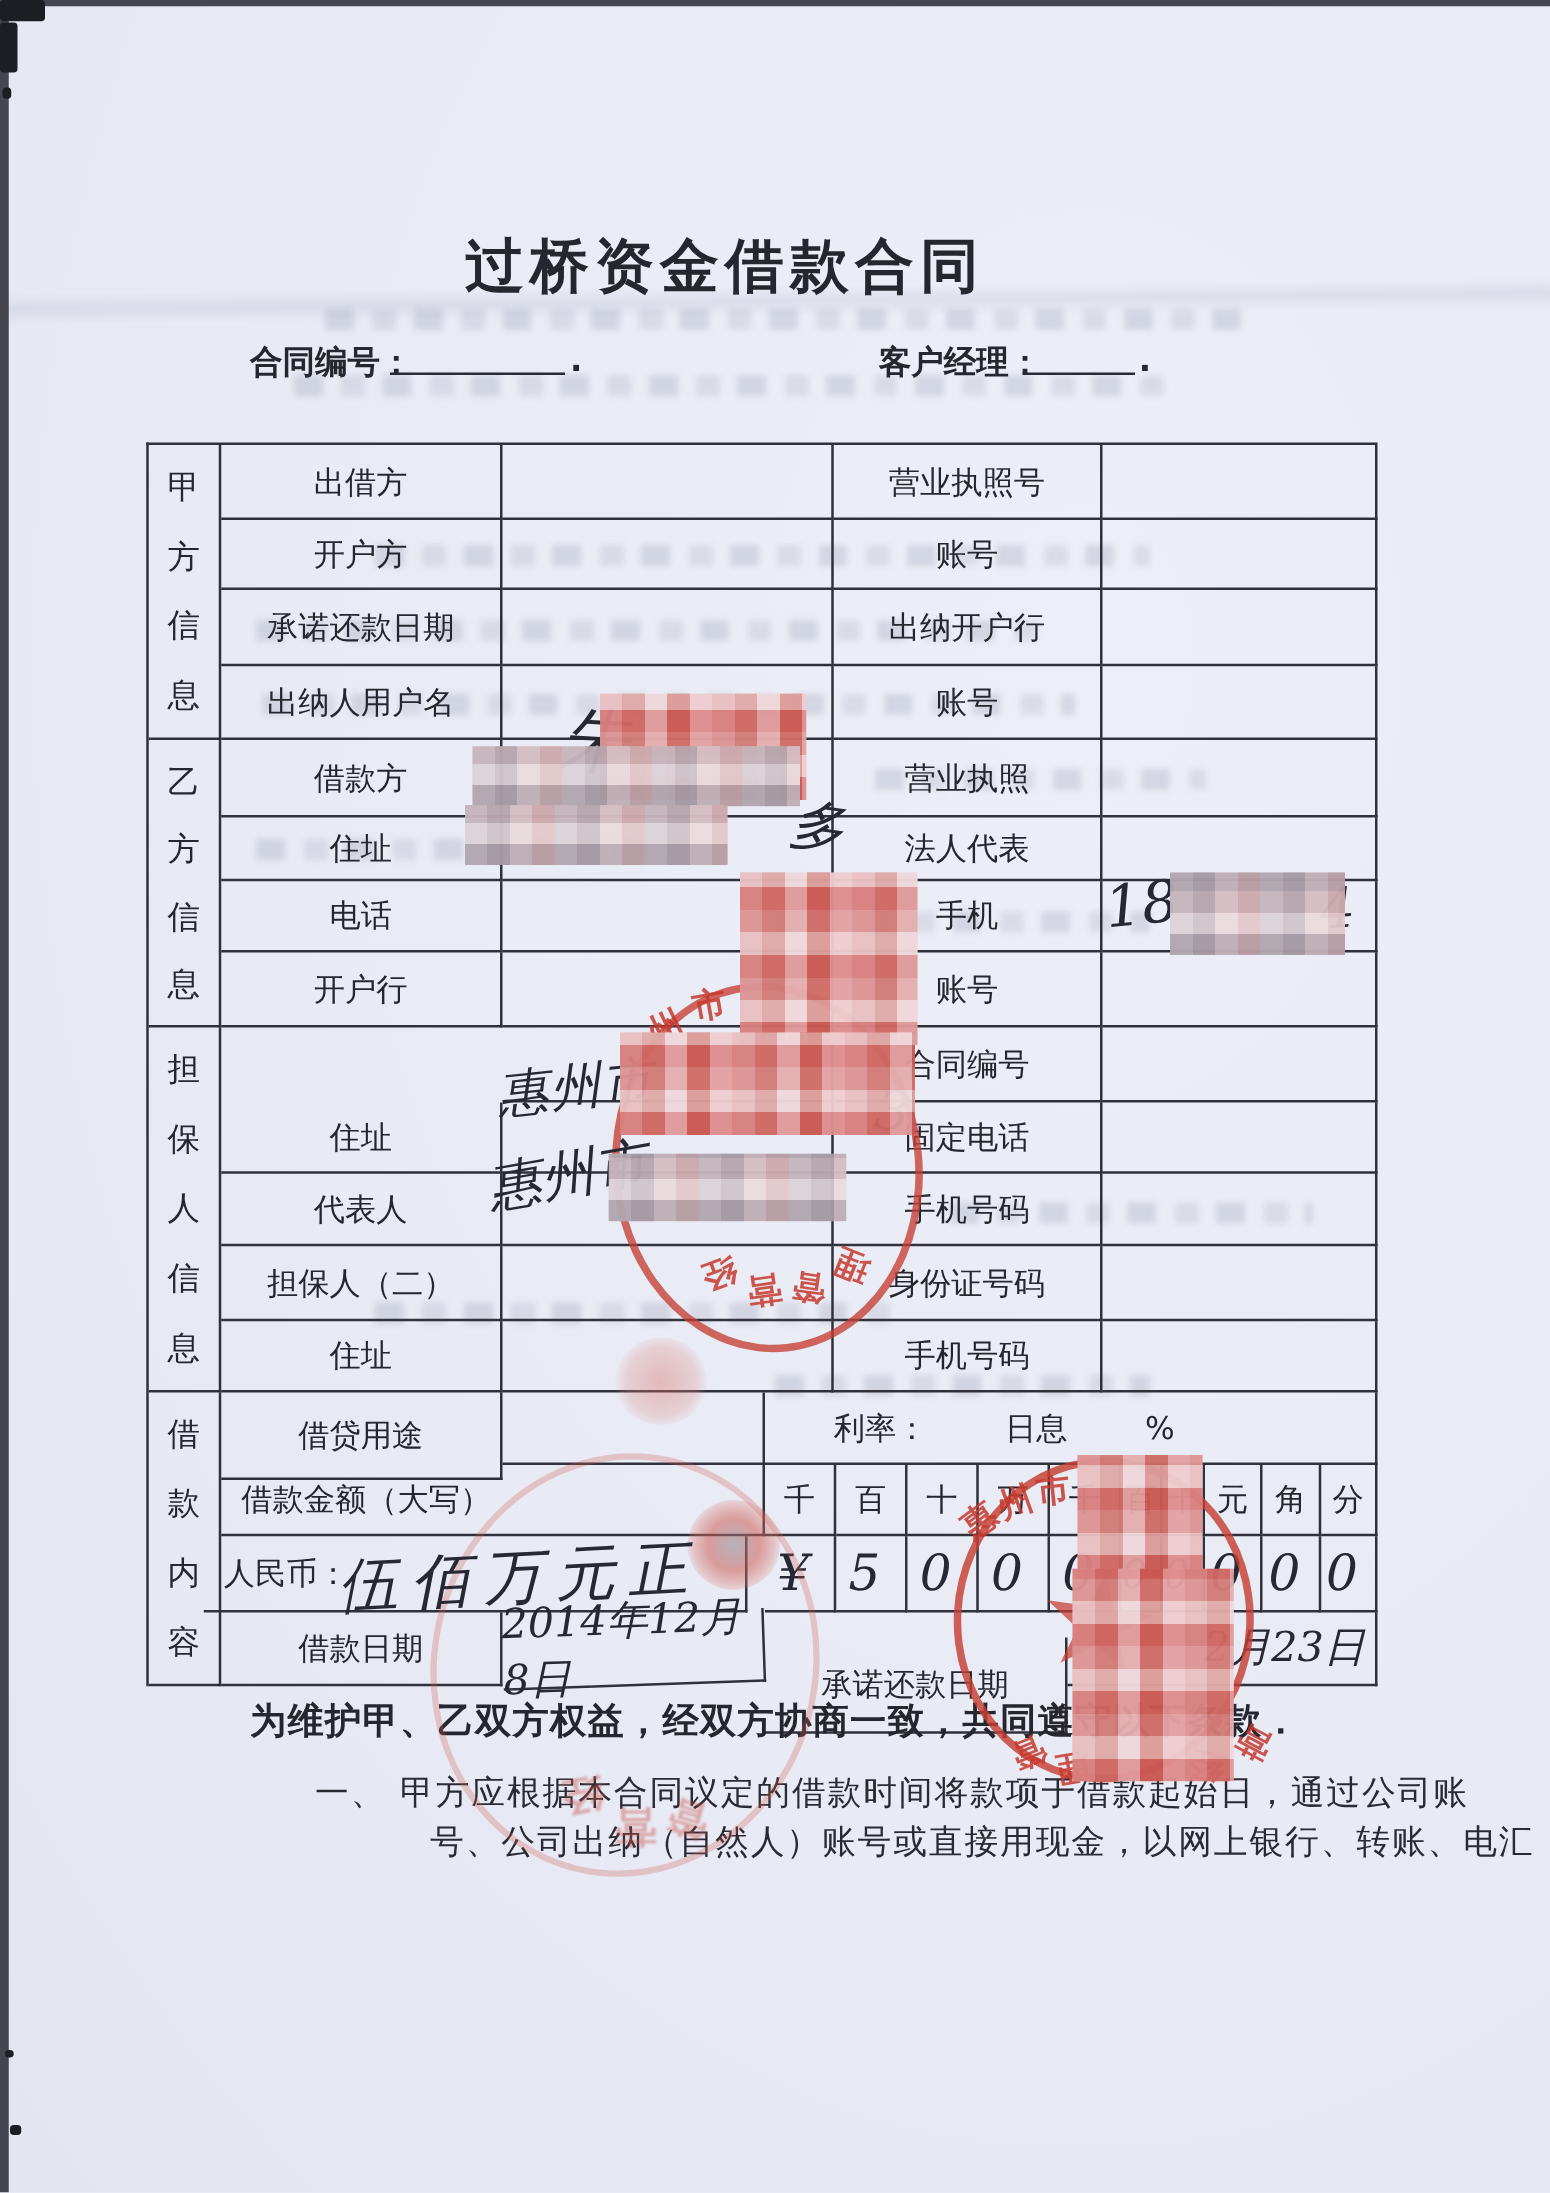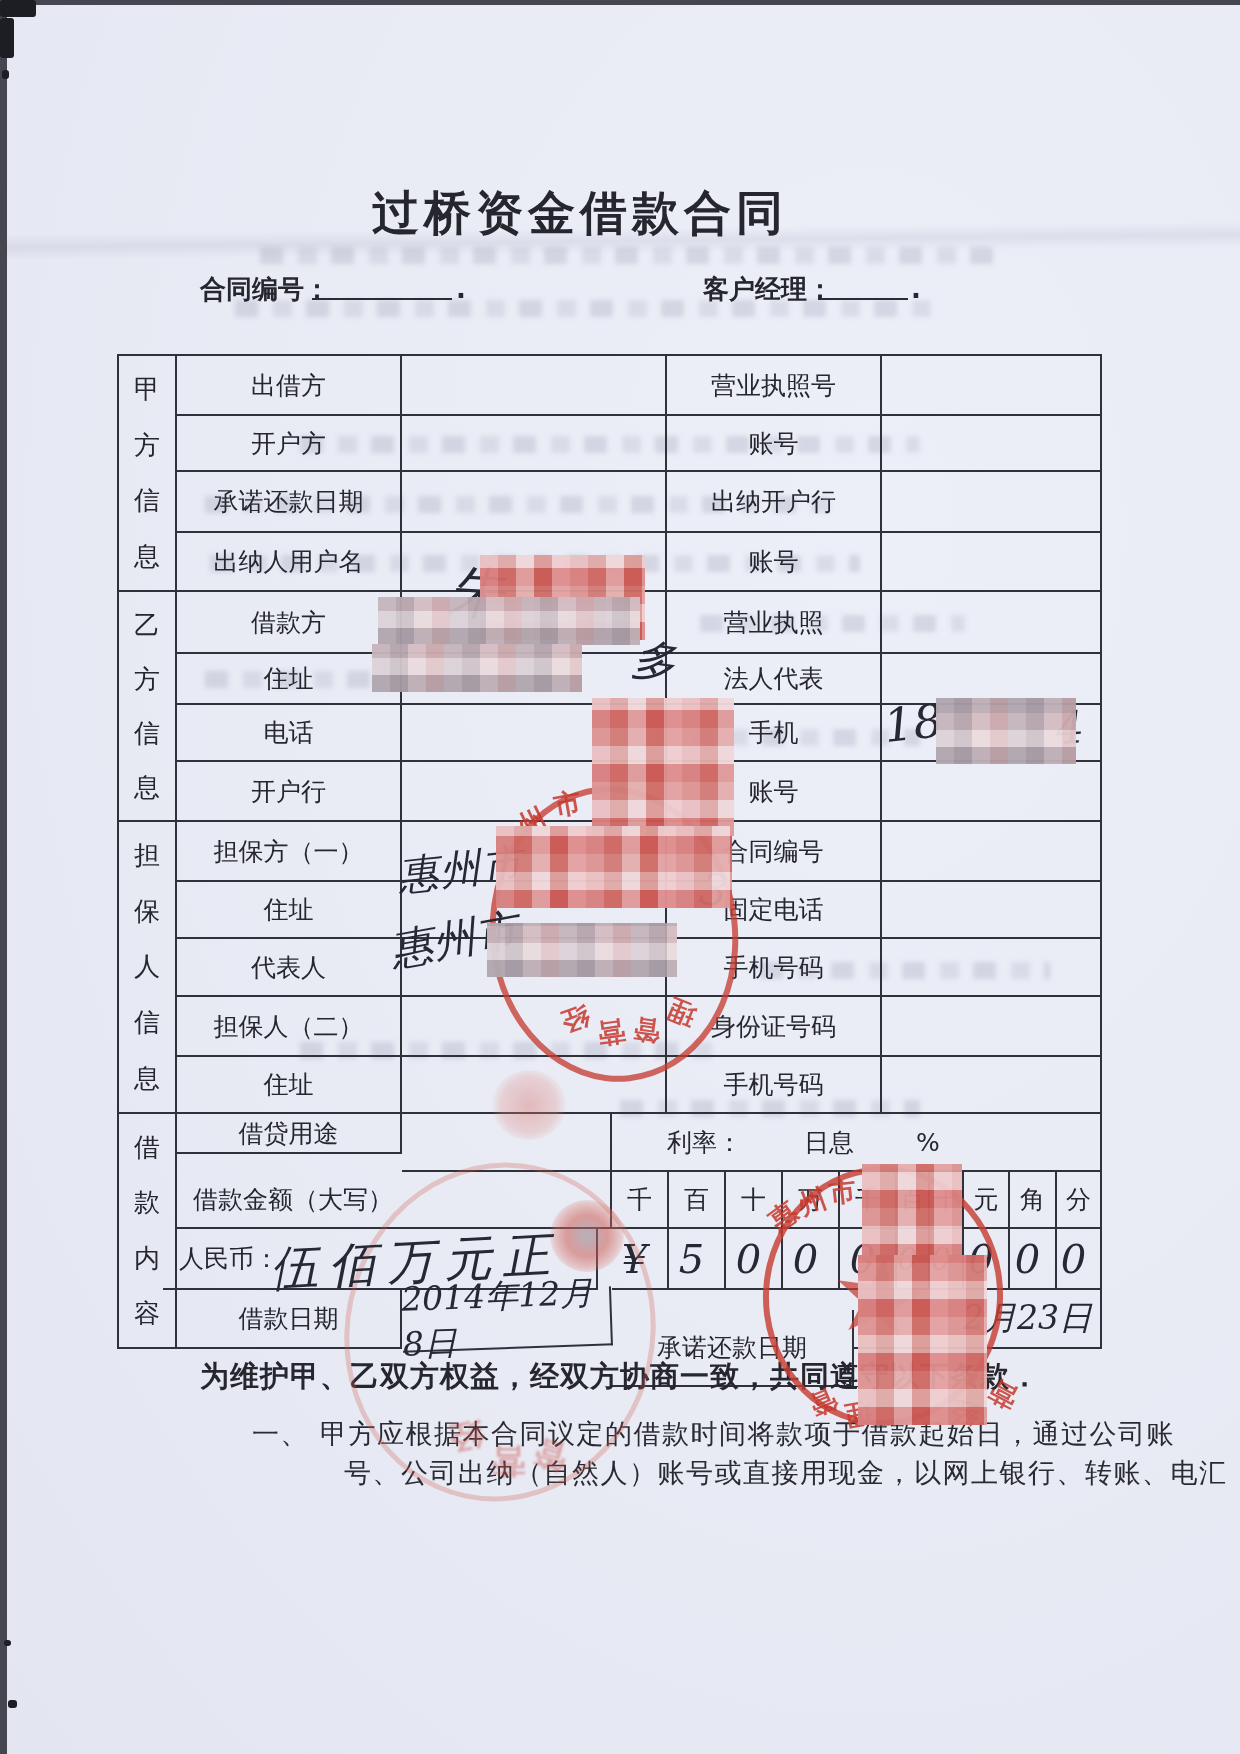--- a/index.html
+++ b/index.html
@@ -155,21 +155,20 @@
     <div class="c" style="left:58px;top:349px;width:225px;height:57px;">电话</div>
     <div class="c" style="left:283px;top:349px;width:265px;height:57px;"></div>
     <div class="c" style="left:548px;top:349px;width:215px;height:57px;">手机</div>
     <div class="c" style="left:763px;top:349px;width:220px;height:57px;"></div>
 
     <div class="c" style="left:58px;top:406px;width:225px;height:60px;text-align:center;">开户行</div>
     <div class="c" style="left:283px;top:406px;width:265px;height:60px;"></div>
     <div class="c" style="left:548px;top:406px;width:215px;height:60px;">账号</div>
     <div class="c" style="left:763px;top:406px;width:220px;height:60px;"></div>
 
-    <div class="c" style="left:58px;top:466px;width:225px;height:60px;">担保方（一）</div>
     <div class="c" style="left:283px;top:466px;width:265px;height:60px;"></div>
     <div class="c" style="left:548px;top:466px;width:215px;height:60px;">合同编号</div>
     <div class="c" style="left:763px;top:466px;width:220px;height:60px;"></div>
 
     <div class="c" style="left:58px;top:526px;width:225px;height:57px;">住址</div>
     <div class="c" style="left:283px;top:526px;width:265px;height:57px;"></div>
     <div class="c" style="left:548px;top:526px;width:215px;height:57px;">固定电话</div>
     <div class="c" style="left:763px;top:526px;width:220px;height:57px;"></div>
 
     <div class="c" style="left:58px;top:583px;width:225px;height:58px;">代表人</div>
@@ -180,21 +179,21 @@
     <div class="c" style="left:58px;top:641px;width:225px;height:60px;">担保人（二）</div>
     <div class="c" style="left:283px;top:641px;width:265px;height:60px;"></div>
     <div class="c" style="left:548px;top:641px;width:215px;height:60px;">身份证号码</div>
     <div class="c" style="left:763px;top:641px;width:220px;height:60px;"></div>
 
     <div class="c" style="left:58px;top:701px;width:225px;height:57px;">住址</div>
     <div class="c" style="left:283px;top:701px;width:265px;height:57px;"></div>
     <div class="c" style="left:548px;top:701px;width:215px;height:57px;">手机号码</div>
     <div class="c" style="left:763px;top:701px;width:220px;height:57px;"></div>
 
-    <div class="c" style="left:58px;top:758px;width:225px;height:40px;">借贷用途</div>
+    <div class="c" style="left:58px;top:758px;width:225px;height:70px;">借贷用途</div>
     <div class="c" style="left:283px;top:758px;width:210px;height:58px;"></div>
     <div class="c rate" style="left:493px;top:758px;width:490px;height:58px;">
       <span>利率：</span>
       <span>日息</span>
       <span>%</span>
     </div>
 
     <div class="c lft" style="left:58px;top:816px;width:435px;height:57px;">借款金额（大写）</div>
     <div class="c dh" style="left:493px;top:816px;width:57px;height:57px;">千</div>
     <div class="c dh" style="left:550px;top:816px;width:57px;height:57px;">百</div>

